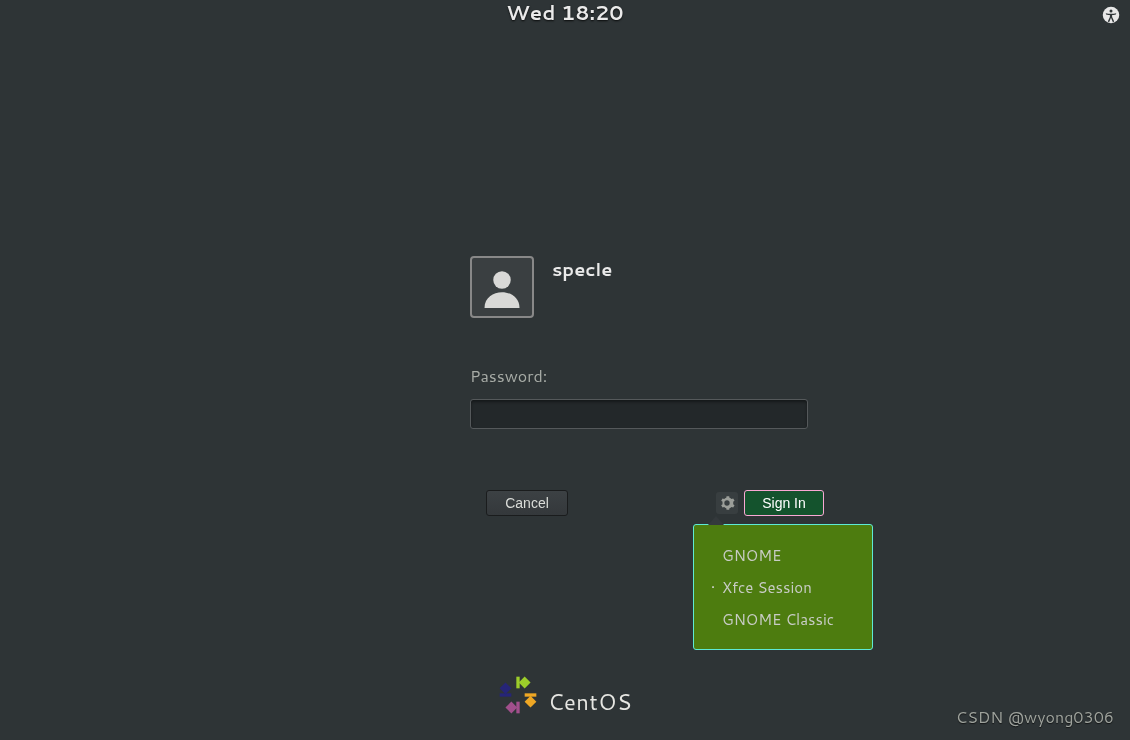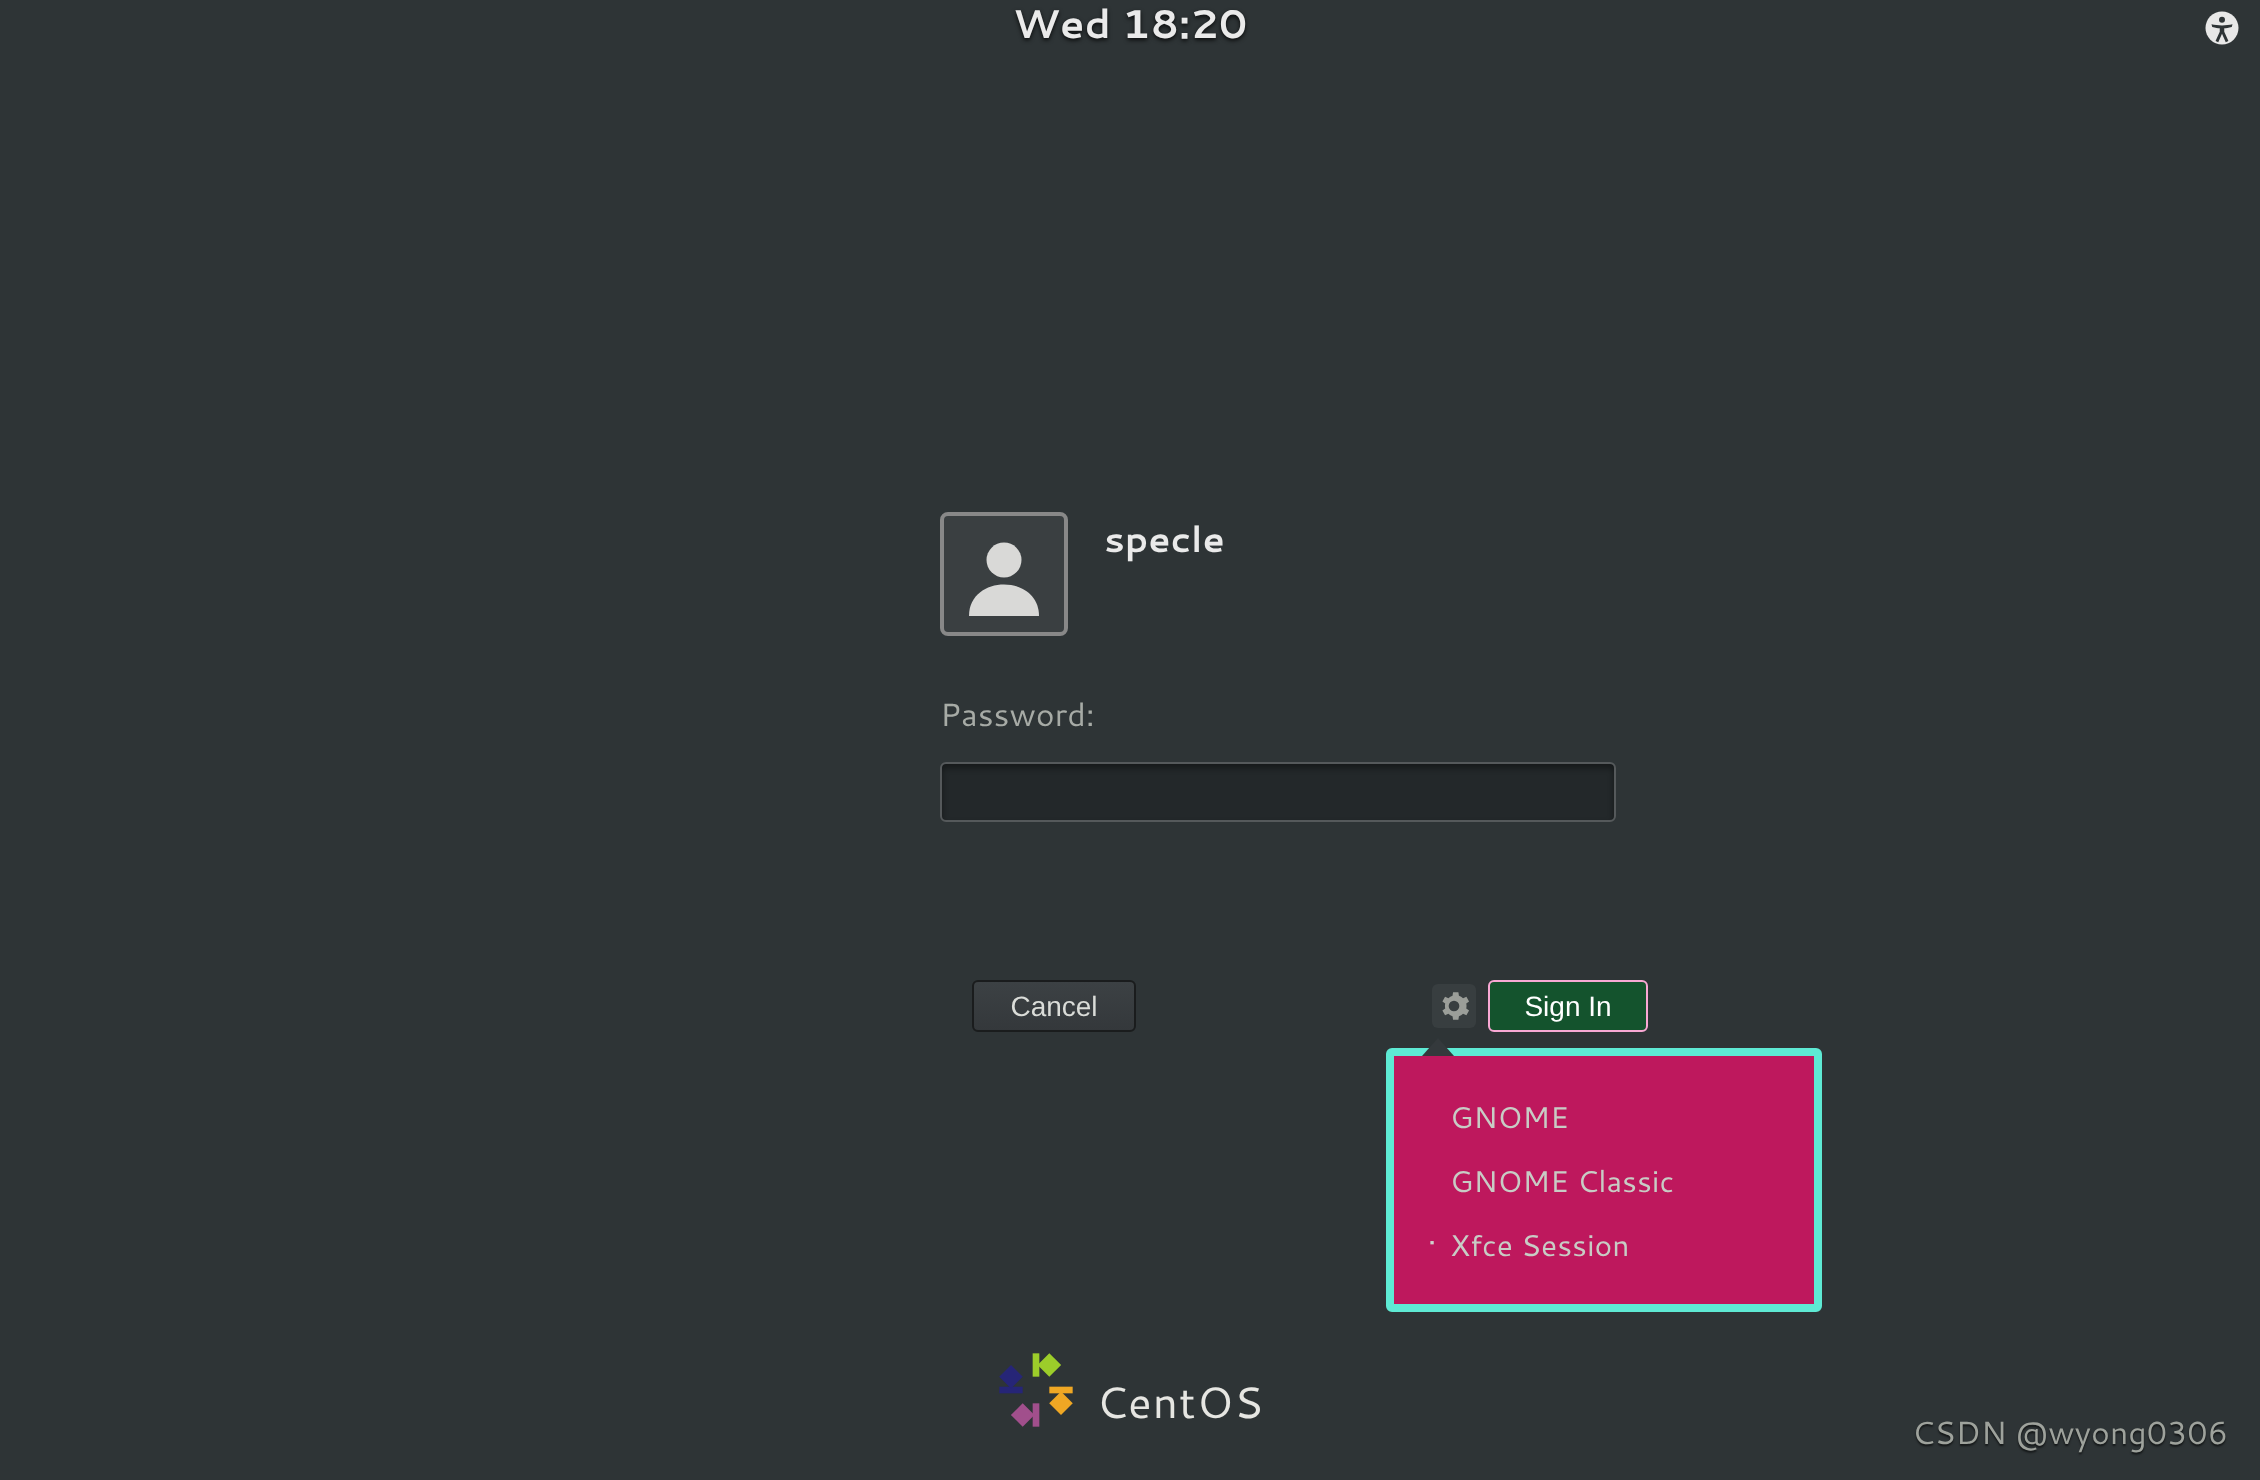--- a/index.html
+++ b/index.html
@@ -51,21 +51,21 @@
     background: #3a3f41;
     display: flex; align-items: center; justify-content: center;
   }
   .avatar-frame svg { width: 42px; height: 42px; fill: #d9d9d7; }
   .username {
     font-size: 18px;
     font-weight: 600;
     color: #eaeaea;
   }
   .field-label {
-    margin-top: 28px;
+    margin-top: 46px;
     font-size: 16px;
     color: #a7aba6;
   }
   .password-input {
     margin-top: 12px;
     width: 338px;
     height: 30px;
     background: #23282a;
     border: 1px solid #55595b;
     border-radius: 3px;
@@ -111,23 +111,23 @@
     background: #14532d;
     border: 1px solid #f9a8d4;
     color: #fff;
   }
 
   
   .session-menu {
     position: absolute;
     left: 693px;
     top: 524px;
-    width: 218px;
-    background: #be185d;
-    border: 4px solid #5eead4;
+    width: 180px;
+    background: #4d7c0f;
+    border: 1px solid #5eead4;
     border-radius: 3px;
     padding: 14px 0;
   }
   .session-menu::before {
     content: "";
     position: absolute;
     top: -9px;
     left: 14px;
     width: 0; height: 0;
     border-left: 8px solid transparent;
@@ -217,27 +217,27 @@
       </svg>
   </span>
   <button class="btn btn-signin">Sign In</button>
 </div>
 
 <div class="session-menu">
   <div class="session-row">
     <span class="bullet"></span>
     <span>GNOME</span>
   </div>
+  <div class="session-row selected">
+    <span class="bullet"></span>
+    <span>Xfce Session</span>
+  </div>
   <div class="session-row">
     <span class="bullet"></span>
     <span>GNOME Classic</span>
-  </div>
-  <div class="session-row selected">
-    <span class="bullet"></span>
-    <span>Xfce Session</span>
   </div>
 </div>
 
 <div class="brand">
   <span class="logo">
     <svg viewBox="0 0 48 48">
       <g transform="translate(24 24)">
         <g transform="rotate(0)">
             <rect x="-2" y="-22" width="4" height="14" fill="#9ccd2a"></rect>
             <rect x="3" y="-20" width="10" height="10" fill="#9ccd2a" transform="rotate(45 8 -15)"></rect>

